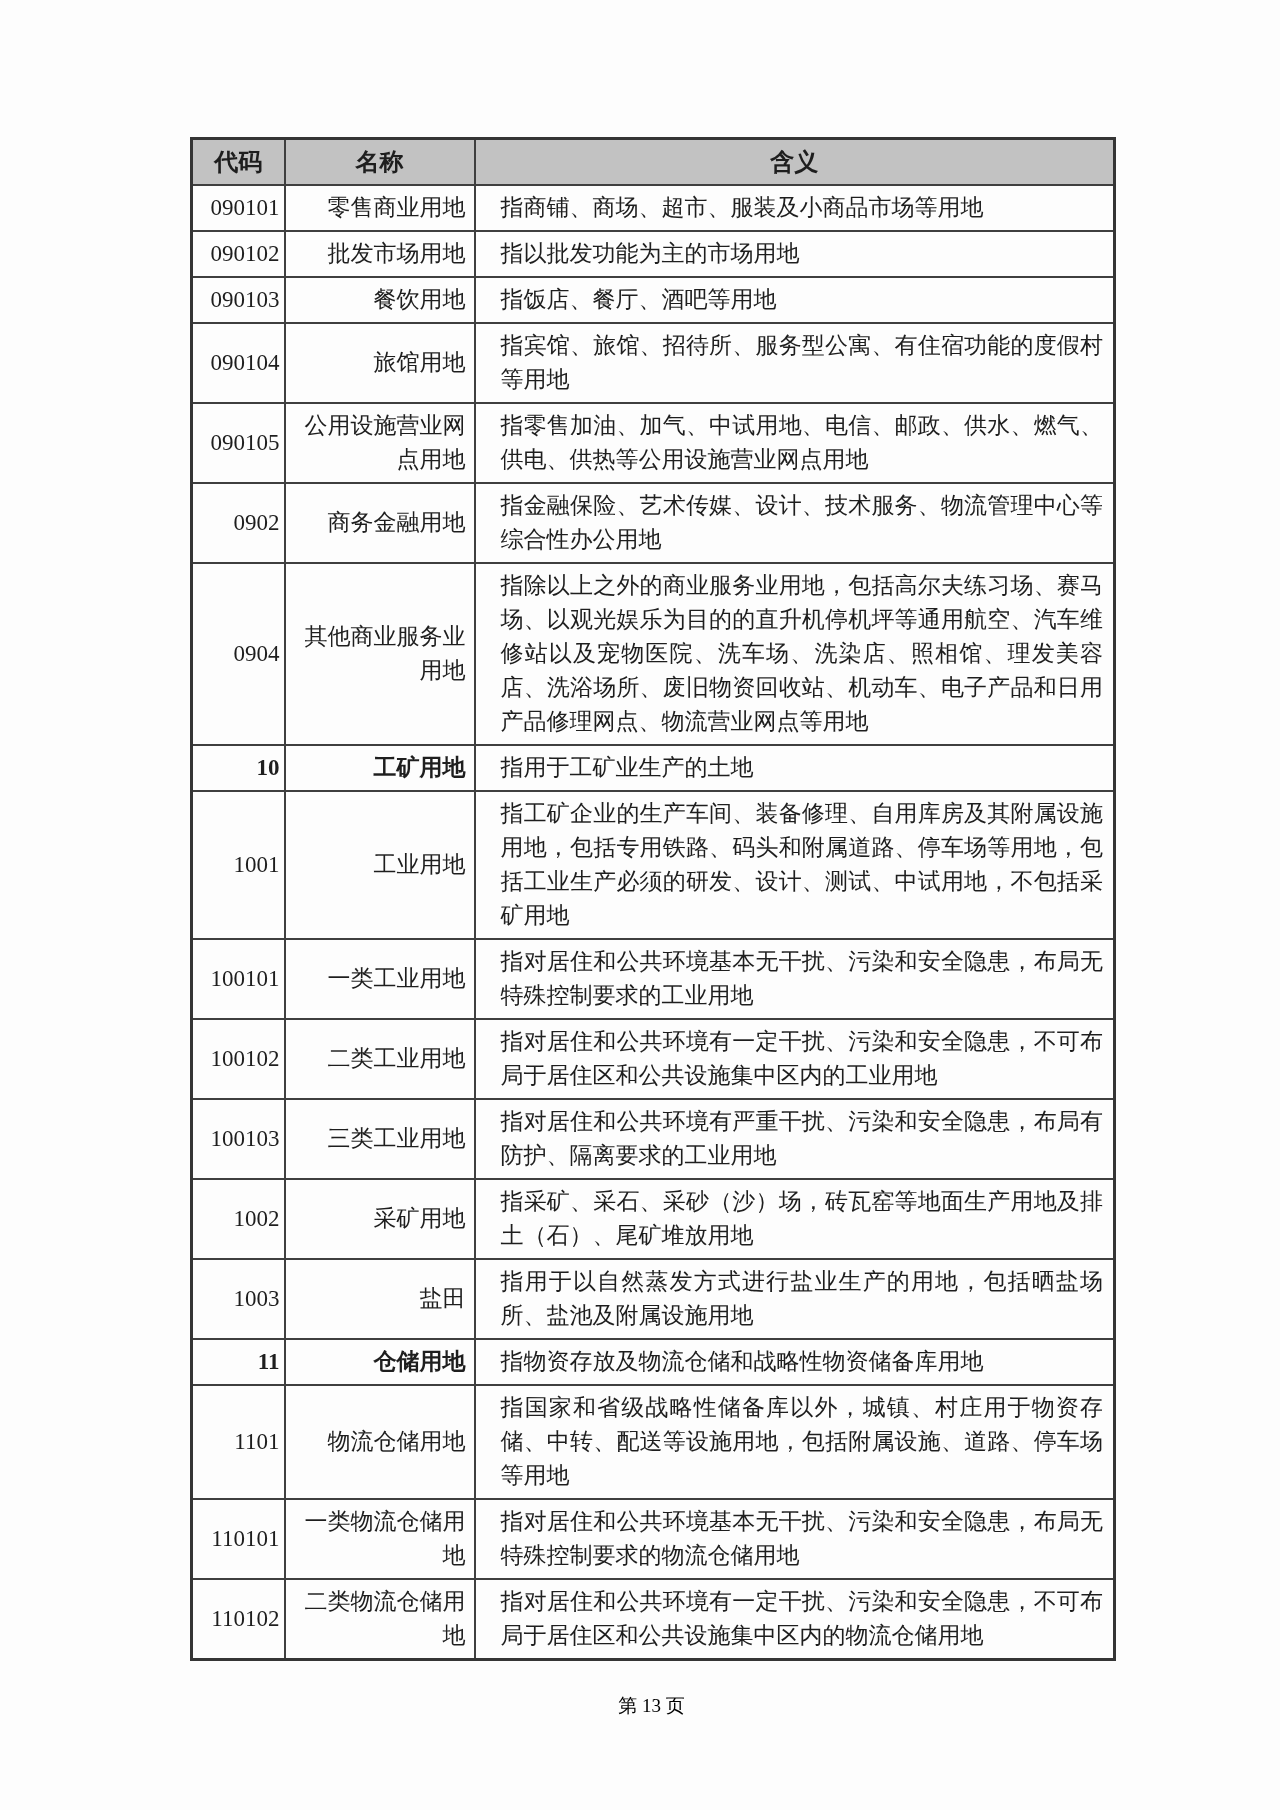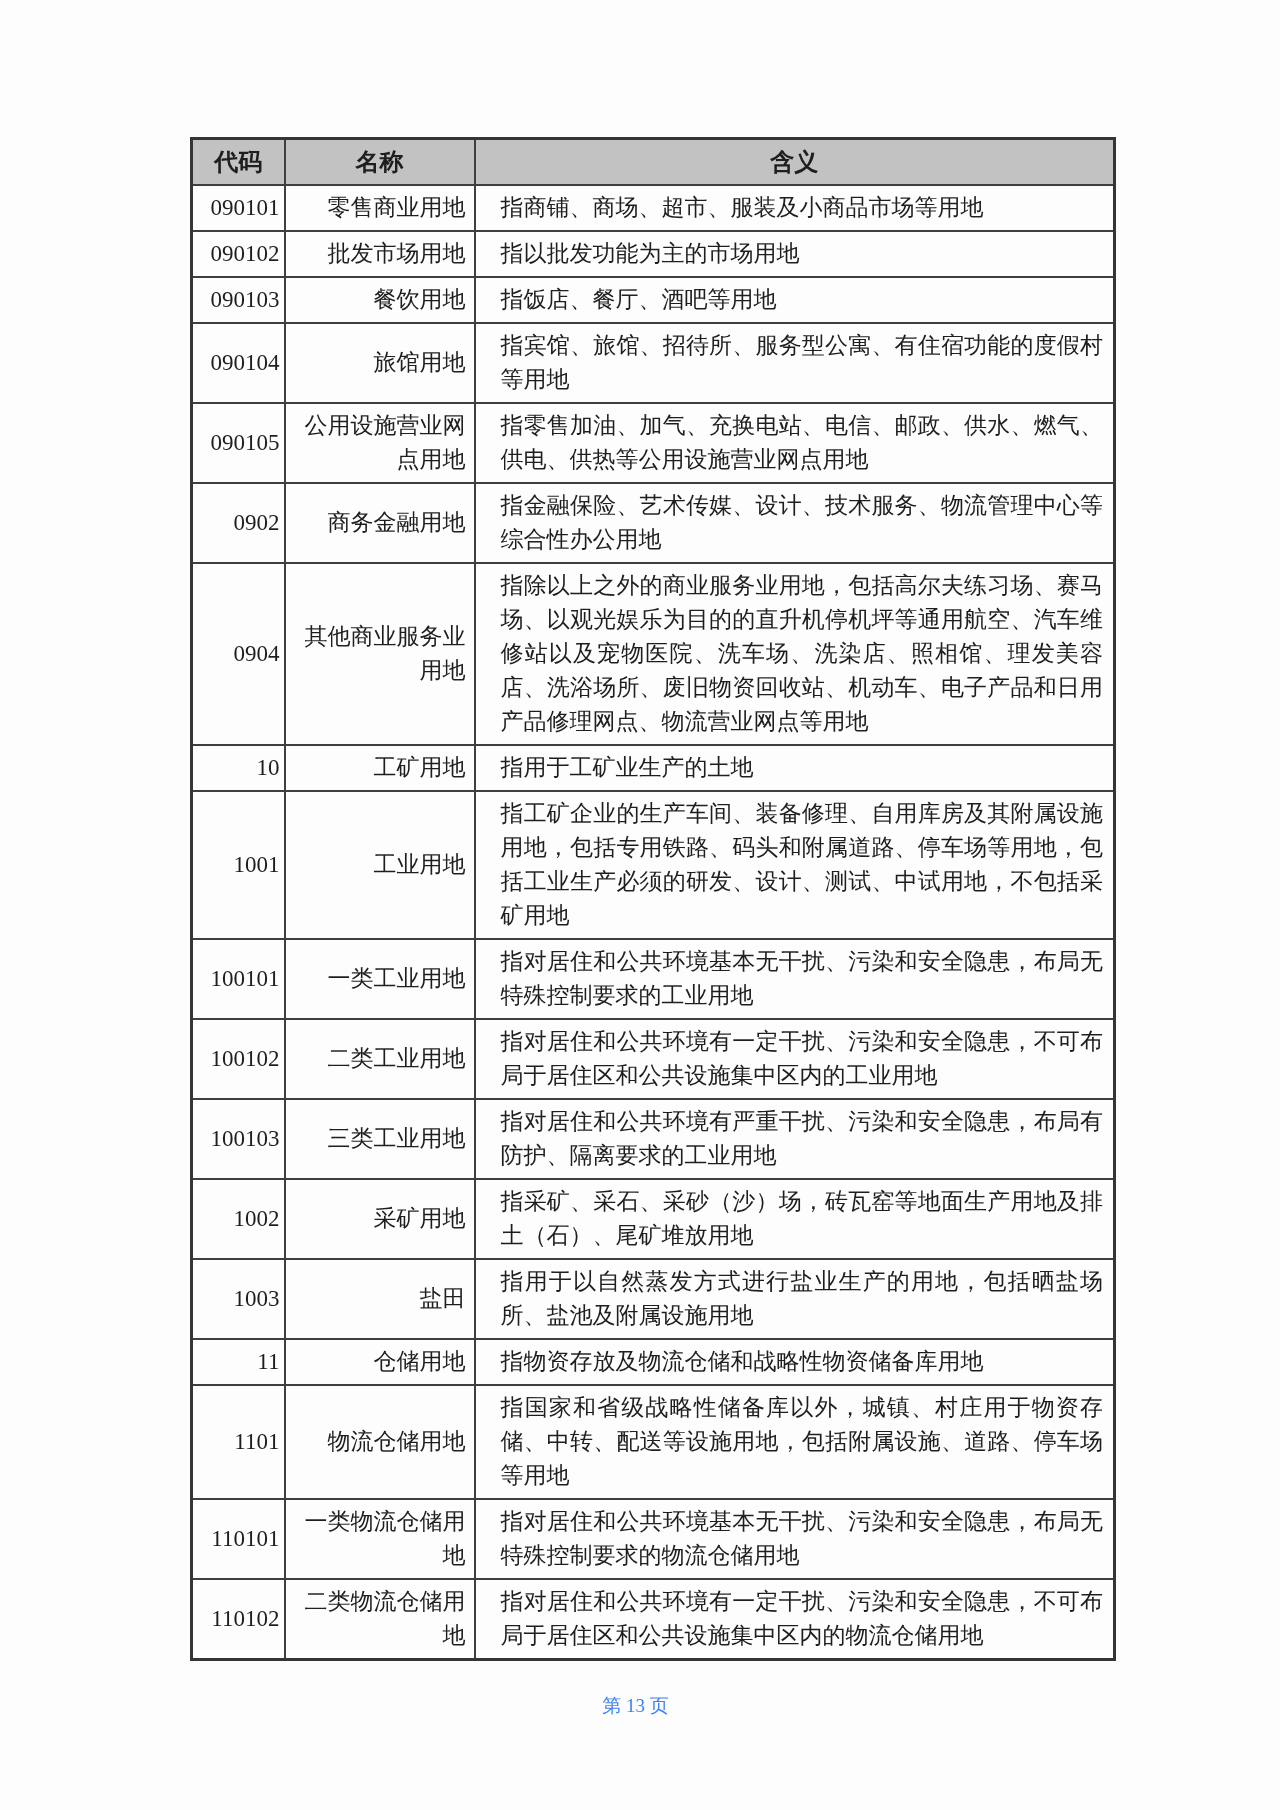--- a/index.html
+++ b/index.html
@@ -55,30 +55,30 @@
   td.name {
     padding: 5px 8px 5px 12px;
     text-align: right;
   }
   td.meaning {
     padding: 5px 10px 5px 25px;
     text-align: justify;
   }
   tr.bold-row td.code,
   tr.bold-row td.name {
-    font-weight: normal;
+    font-weight: bold;
   }
   .footer {
     position: absolute;
     top: 1693px;
-    left: 174px;
+    left: 190px;
     width: 923px;
     text-align: center;
     font-size: 19px;
-    color: #3b82f6;
+    color: #000000;
   }
 </style>
 </head>
 <body>
 
 <div class="page">
   <table class="land-table">
     <colgroup>
       <col class="c-code">
       <col class="c-name">
@@ -112,21 +112,21 @@
 
   <tr>
     <td class="code">090104</td>
     <td class="name">旅馆用地</td>
     <td class="meaning">指宾馆、旅馆、招待所、服务型公寓、有住宿功能的度假村等用地</td>
   </tr>
 
   <tr>
     <td class="code">090105</td>
     <td class="name">公用设施营业网点用地</td>
-    <td class="meaning">指零售加油、加气、充换电站、电信、邮政、供水、燃气、供电、供热等公用设施营业网点用地</td>
+    <td class="meaning">指零售加油、加气、中试用地、电信、邮政、供水、燃气、供电、供热等公用设施营业网点用地</td>
   </tr>
 
   <tr>
     <td class="code">0902</td>
     <td class="name">商务金融用地</td>
     <td class="meaning">指金融保险、艺术传媒、设计、技术服务、物流管理中心等综合性办公用地</td>
   </tr>
 
 
   <tr>

